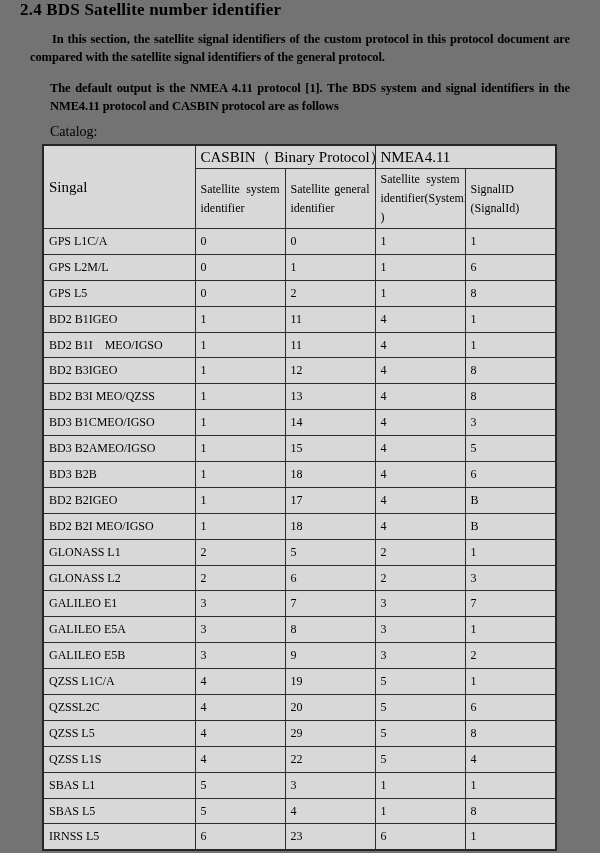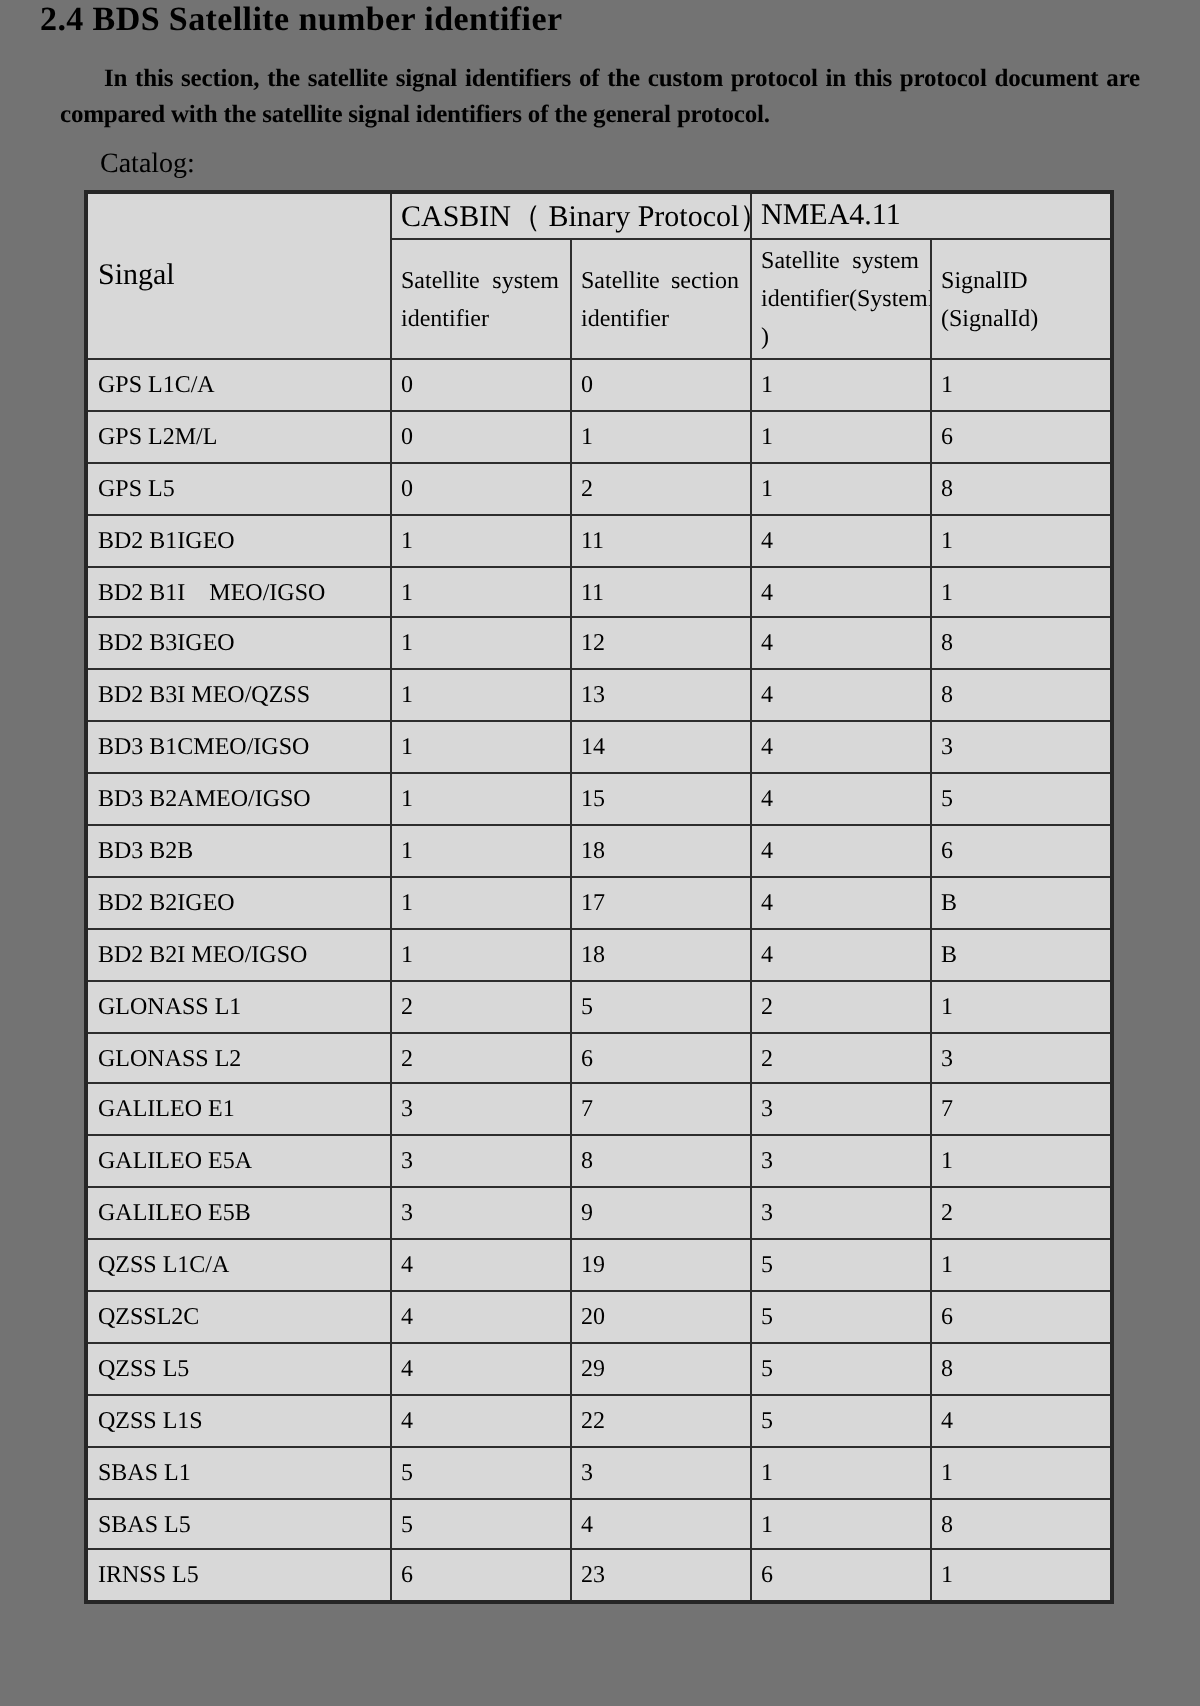--- a/index.html
+++ b/index.html
@@ -79,20 +79,21 @@
 </style>
 </head>
 <body>
 
 <div class="page">
 
   <h1 class="section-title">2.4 BDS Satellite number identifier</h1>
 
   <p class="para para-intro">In this section, the satellite signal identifiers of the custom protocol in this protocol document are compared with the satellite signal identifiers of the general protocol.</p>
 
+  <p class="para para-default">The default output is the NMEA 4.11 protocol [1]. The BDS system and signal identifiers in the NME4.11 protocol and CASBIN protocol are as follows</p>
 
   <div class="catalog-label">Catalog:</div>
 
   <table class="id-table">
     <colgroup>
       <col style="width:152px">
       <col style="width:90px">
       <col style="width:90px">
       <col style="width:90px">
       <col style="width:91px">
@@ -107,21 +108,21 @@
         <th>
           <div class="spread">
             <span>Satellite</span>
             <span>system</span>
           </div>
           <div class="hline">identifier</div>
         </th>
         <th>
           <div class="spread">
             <span>Satellite</span>
-            <span>section</span>
+            <span>general</span>
           </div>
           <div class="hline">identifier</div>
         </th>
         <th>
           <div class="spread">
             <span>Satellite</span>
             <span>system</span>
           </div>
           <div class="hline">identifier(SystemId</div>
           <div class="hline">)</div>

